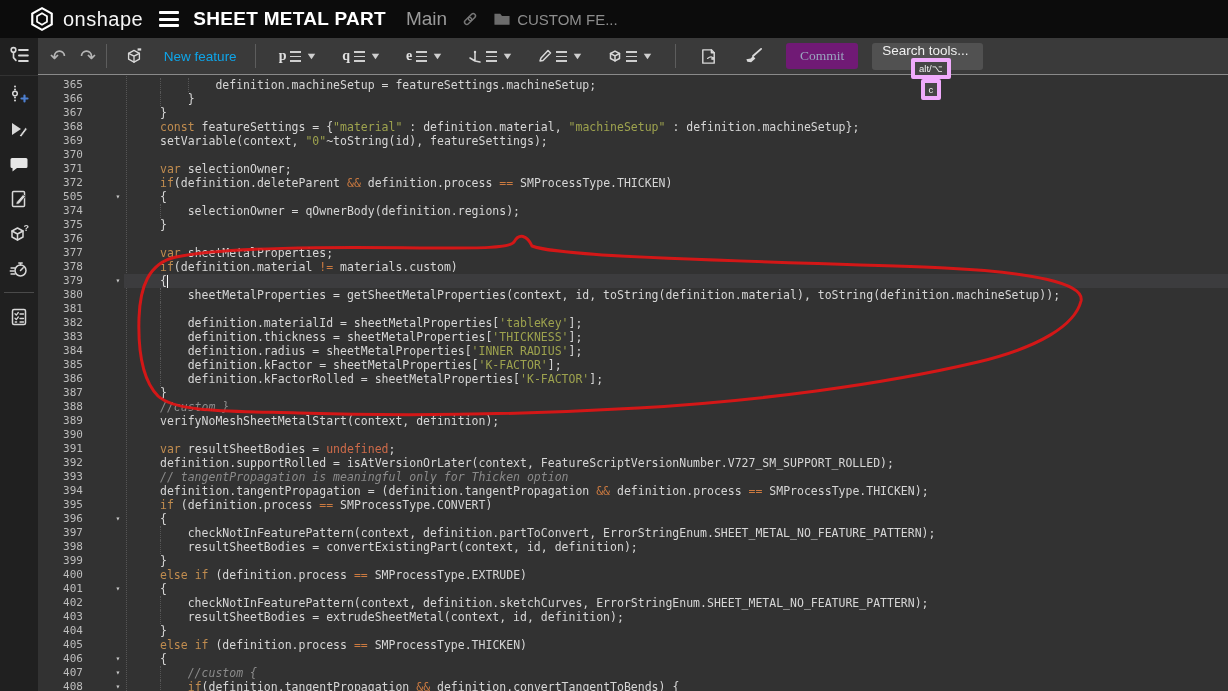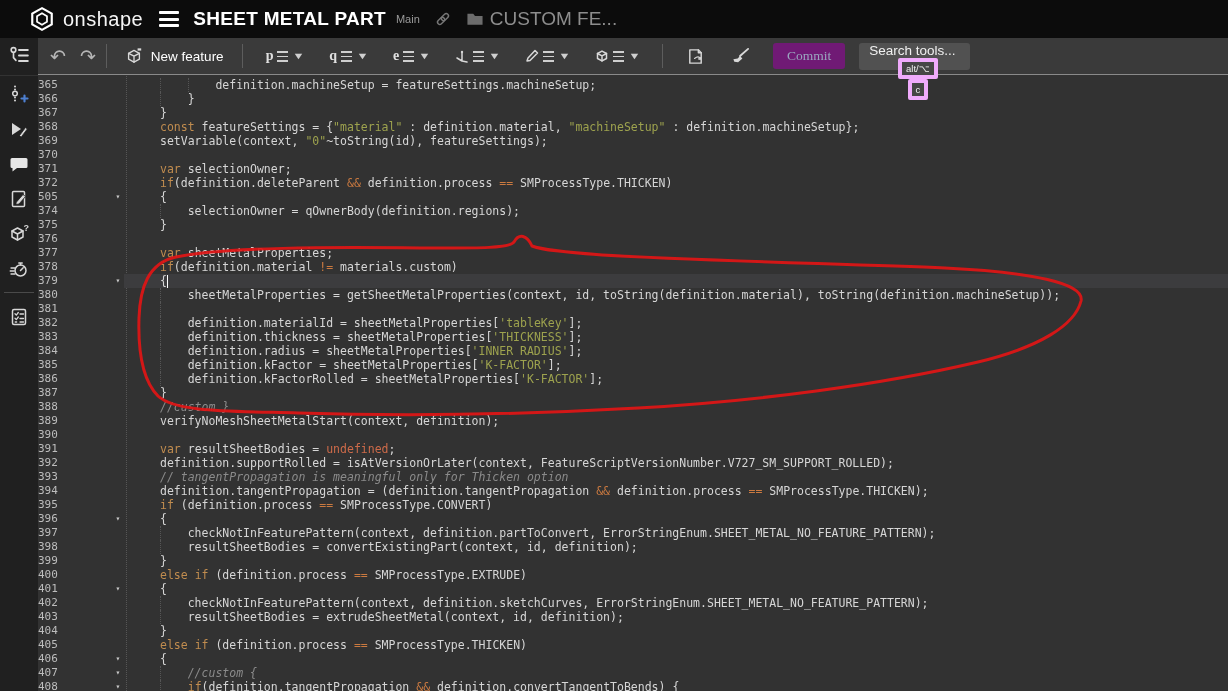--- a/index.html
+++ b/index.html
@@ -8,33 +8,33 @@
 
   
   .topbar { position:absolute; left:0; top:0; width:1228px; height:38px;
     background:#0c0c0c; display:flex; align-items:center; color:#fff; z-index:5;padding-left:17px; }
   .logo-mark { margin-left:12px; width:26px; height:26px; flex:0 0 auto; }
   .logo-text { font-size:20px; font-weight:500; color:#f5f5f5; margin-left:8px; letter-spacing:.5px; }
   .hamburger { margin-left:16px; width:20px; height:16px; display:flex; flex-direction:column;
     justify-content:space-between; cursor:pointer; }
   .hamburger span { display:block; height:3px; background:#fff; border-radius:1px; }
   .doc-title { margin-left:14px; font-size:19px; font-weight:bold; color:#fff; letter-spacing:.3px; white-space:nowrap; }
-  .branch { margin-left:10px; font-size:11px; color:#9a9a9a; }
+  .branch { margin-left:20px; font-size:19px; color:#9a9a9a; }
   .tb-icon { margin-left:14px; opacity:.75; }
-  .project { margin-left:6px; font-size:19px; color:#8d8d8d; white-space:nowrap; }
+  .project { margin-left:6px; font-size:15px; color:#8d8d8d; white-space:nowrap; }
 
   
   .toolbar { position:absolute; left:0; top:38px; width:1228px; height:37px;
     background:#3a3a3a; border-bottom:1px solid #8a8a8a; display:flex; align-items:center; z-index:4; }
   .tool-cell-first { width:38px; height:37px; background:#202020; display:flex;
     align-items:center; justify-content:center; flex:0 0 auto; }
   .undo-redo { display:flex; align-items:center; gap:14px; margin-left:12px; }
   .arrow-glyph { font-size:19px; color:#b5b5b5; cursor:pointer; line-height:1; }
   .sep { width:1px; height:24px; background:#5d5d5d; margin:0 10px; flex:0 0 auto; }
-  .btn-newfeature { display:flex; align-items:center; gap:8px; color:#ffffff;
+  .btn-newfeature { display:flex; align-items:center; gap:21px; color:#0ea5e9;
     font-size:13.5px; padding:4px 8px; cursor:pointer; white-space:nowrap; }
   .dropdown-btn { display:flex; align-items:center; gap:4px; padding:4px 8px; margin:0 5px;
     cursor:pointer; color:#dcdcdc; }
   .dd-glyph { font-size:14px; font-weight:bold; color:#e0e0e0; font-family:"Liberation Serif",serif; }
   .list-bars { width:11px; height:11px;
     background:repeating-linear-gradient(to bottom,#cfcfcf 0 1.6px,transparent 1.6px 4.6px); }
   .chev { font-size:9px; color:#cfcfcf; transform:scaleX(1.4); margin-left:2px; }
   .commit-btn { margin-left:10px; background:#701a75; color:#9aa6bf; font-size:13.5px;
     padding:5px 14px; border-radius:3px; cursor:pointer;font-family:Liberation Serif, serif; }
   .search-box { margin-left:14px; background:#515151; border-radius:3px; height:27px;
@@ -51,21 +51,21 @@
   .side-divider { height:1px; background:#4a4a4a; margin:6px 4px; }
 
   
   .editor { position:absolute; left:38px; top:76px; width:1190px; height:615px;
     background:#323232; font-family:"DejaVu Sans Mono", monospace; font-size:11.5px;
     padding-top:2px; overflow:hidden; }
   .gutter-line { position:absolute; left:88px; top:0; bottom:0; width:0;
     border-left:1px dotted #565656; }
   .row { position:relative; height:14px; line-height:14px; white-space:pre; }
   .row .hl { position:absolute; left:86px; right:0; top:0; bottom:0; background:#3c3c3e; }
-  .lnum { position:absolute; left:0; top:0; width:70px; text-align:left;
+  .lnum { position:absolute; left:0; top:0; width:70px; text-align:center;
     color:#bdbdbd; font-size:11px; }
   .fold { position:absolute; left:72px; top:0; width:16px; text-align:center;
     color:#c9c9c9; font-size:8px; line-height:14px; cursor:pointer; }
   .code { position:absolute; left:122px; top:0; }
   .guide { position:absolute; top:0; bottom:0; width:0; border-left:1px dotted #555; }
   .tok-pl  { color:#d6d6d6; }
   .tok-kw  { color:#c08c4f; }
   .tok-op  { color:#cb7a40; }
   .tok-str { color:#9da24e; }
   .tok-cm  { color:#8b8b8b; font-style:italic; }

